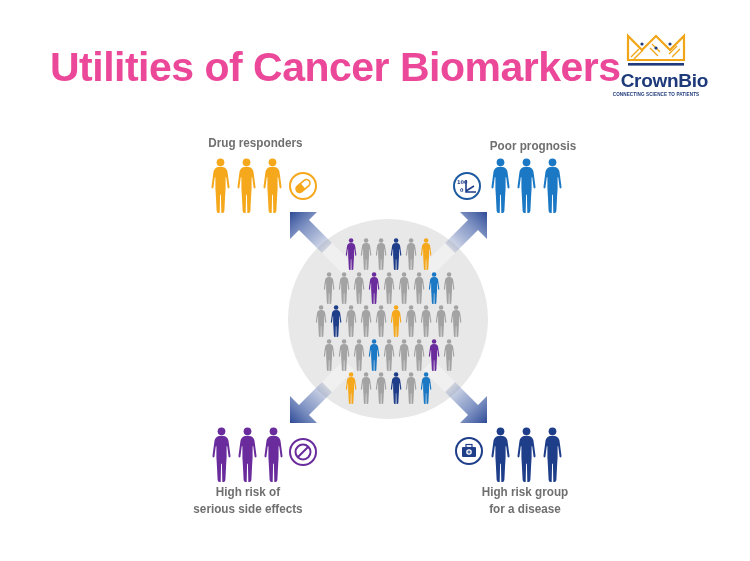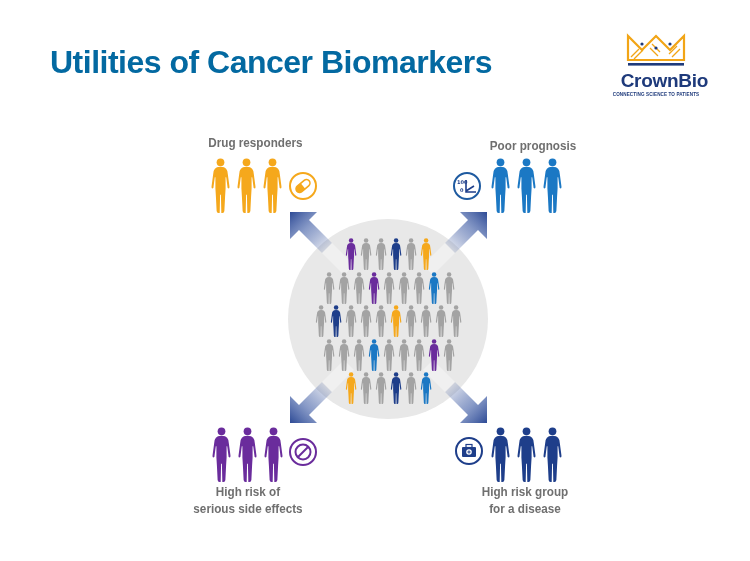--- a/index.html
+++ b/index.html
@@ -1,18 +1,18 @@
 <!DOCTYPE html>
 <html><head>
 <meta charset="utf-8">
 <style>
   html,body{margin:0;padding:0;background:#ffffff;}
   body{width:750px;height:561px;position:relative;overflow:hidden;font-family:"DejaVu Sans",sans-serif;}
   .abs{position:absolute;}
-  .title{left:50px;top:44px;font-size:32px;font-weight:bold;color:#0369a1;letter-spacing:-0.5px;font-family:"Liberation Sans",sans-serif;white-space:nowrap;}
+  .title{left:50px;top:44px;font-size:41px;font-weight:bold;color:#ec4899;letter-spacing:-0.5px;font-family:"Liberation Sans",sans-serif;white-space:nowrap;}
   .logo{left:606px;top:30px;width:100px;height:70px;}
   .logo-text{left:604px;top:70px;width:104px;text-align:right;font-family:"Liberation Sans",sans-serif;font-weight:bold;font-size:19px;color:#1e3a7b;letter-spacing:-0.3px;}
   .logo-tag{left:604px;top:92px;width:104px;text-align:center;font-family:"Liberation Sans",sans-serif;font-weight:bold;font-size:4.6px;color:#1e3a7b;letter-spacing:0.1px;white-space:nowrap;}
   .label{font-family:"Liberation Sans",sans-serif;font-weight:bold;font-size:13px;color:#6f6f6f;white-space:nowrap;transform:scaleX(0.9);}
   .label2{font-family:"Liberation Sans",sans-serif;font-weight:bold;font-size:13px;color:#6f6f6f;text-align:center;line-height:17px;transform:scaleX(0.9);}
   svg{display:block;}
 </style>
 </head>
 <body>
 

